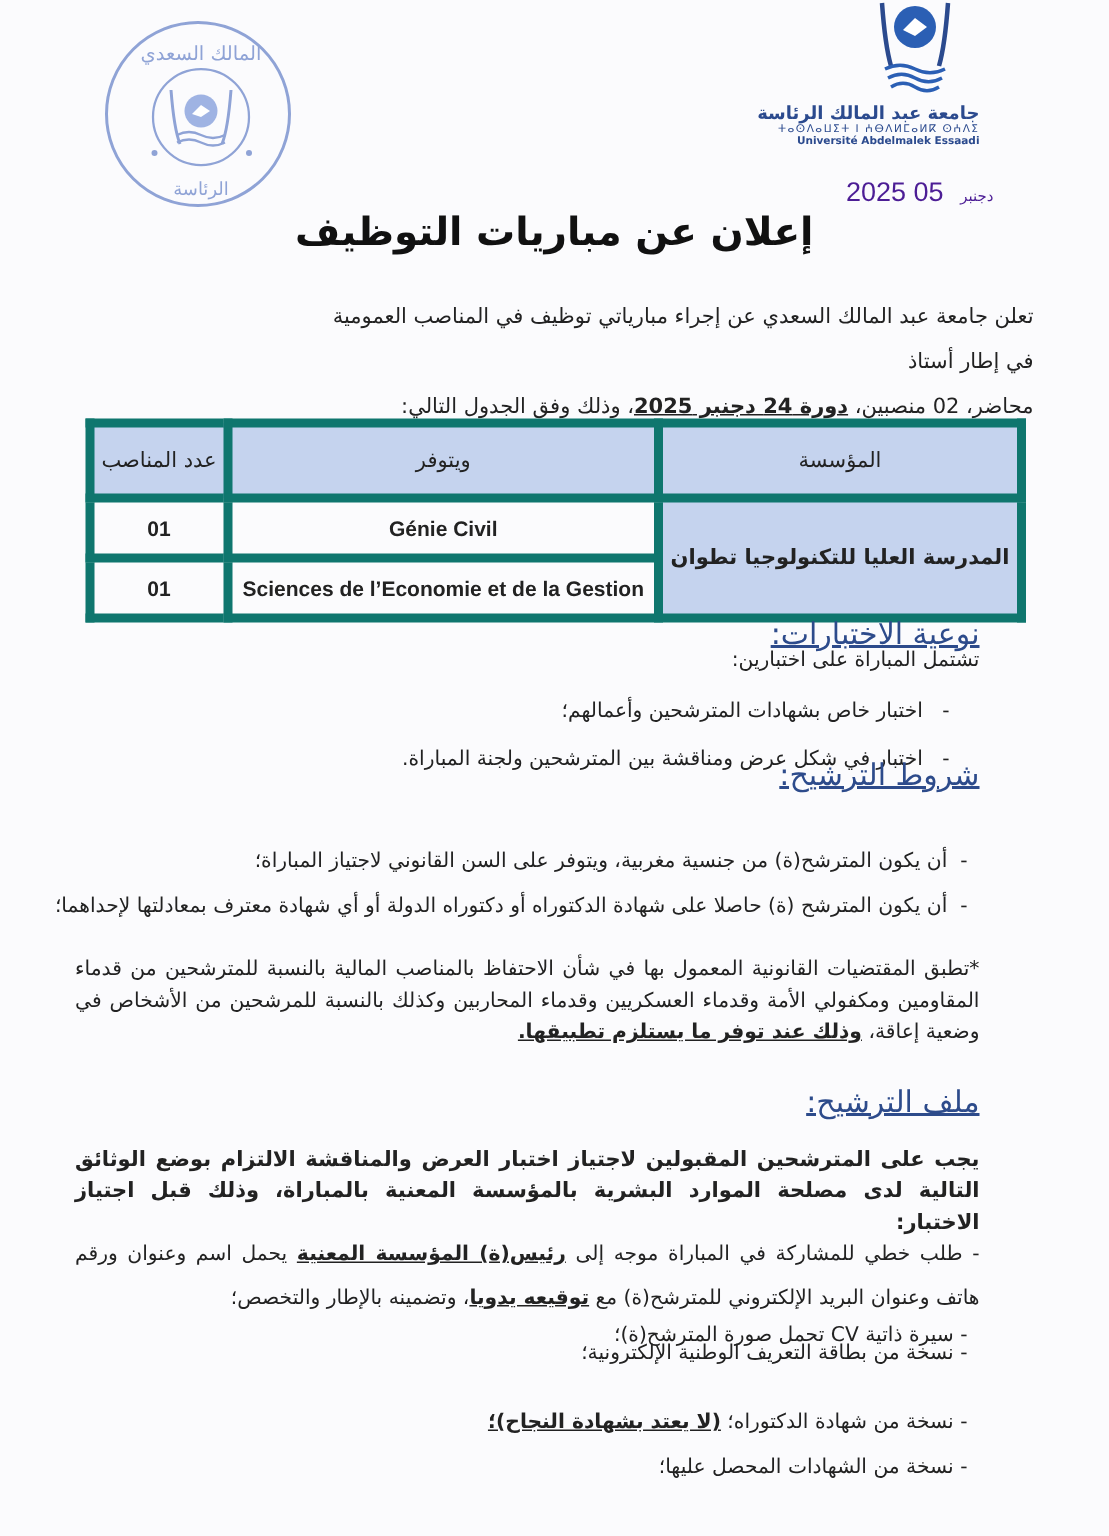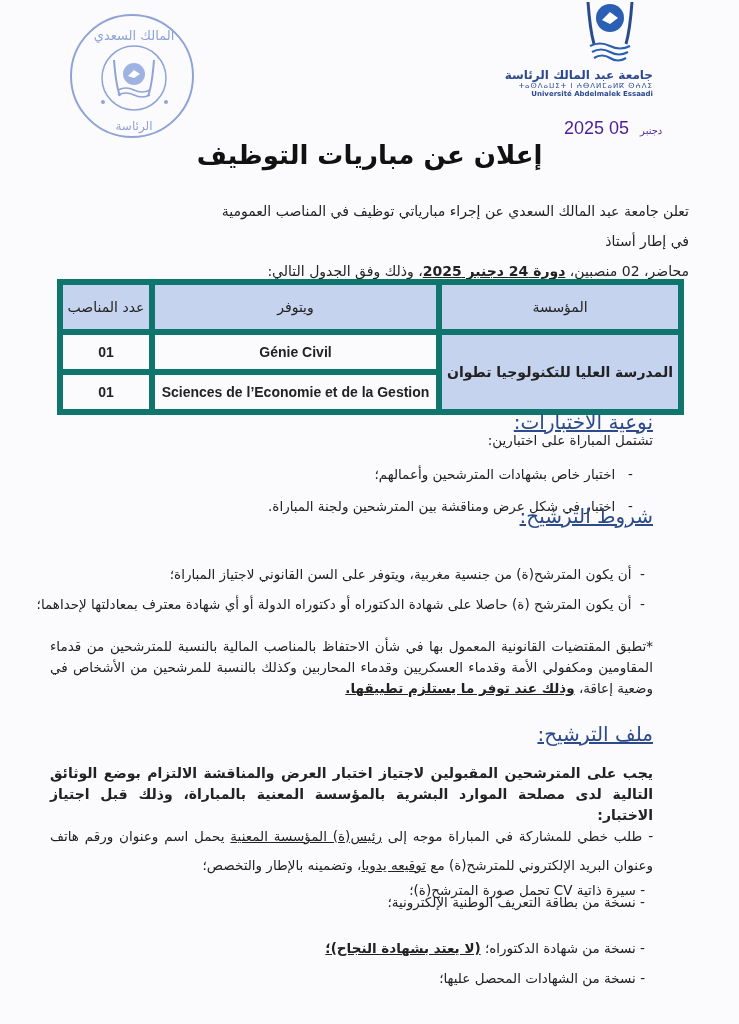--- a/index.html
+++ b/index.html
@@ -62,21 +62,21 @@
     }
     .note .ul { font-weight: bold; text-decoration: underline; }
     .bold-para {
       position: absolute; left: 50px; right: 86px; top: 763px;
       font-size: 14px; font-weight: bold; line-height: 21px; direction: rtl; text-align: justify;
     }
     .doc1 {
       position: absolute; left: 50px; right: 86px; top: 822px;
       font-size: 13.5px; line-height: 29px; direction: rtl; text-align: justify;
     }
-    .doc1 .ul { font-weight: normal; text-decoration: underline; }
+    .doc1 .ul { font-weight: bold; text-decoration: underline; }
     .ul-b { font-weight: bold; text-decoration: underline; }
   </style>
 </head>
 <body>
 
 <div class="page">
 
   <div class="stamp">
     <svg width="124" height="124" viewBox="0 0 124 124">
       <circle cx="62" cy="62" r="32" fill="none" stroke="#8fa3d6" stroke-width="1.5"></circle>

